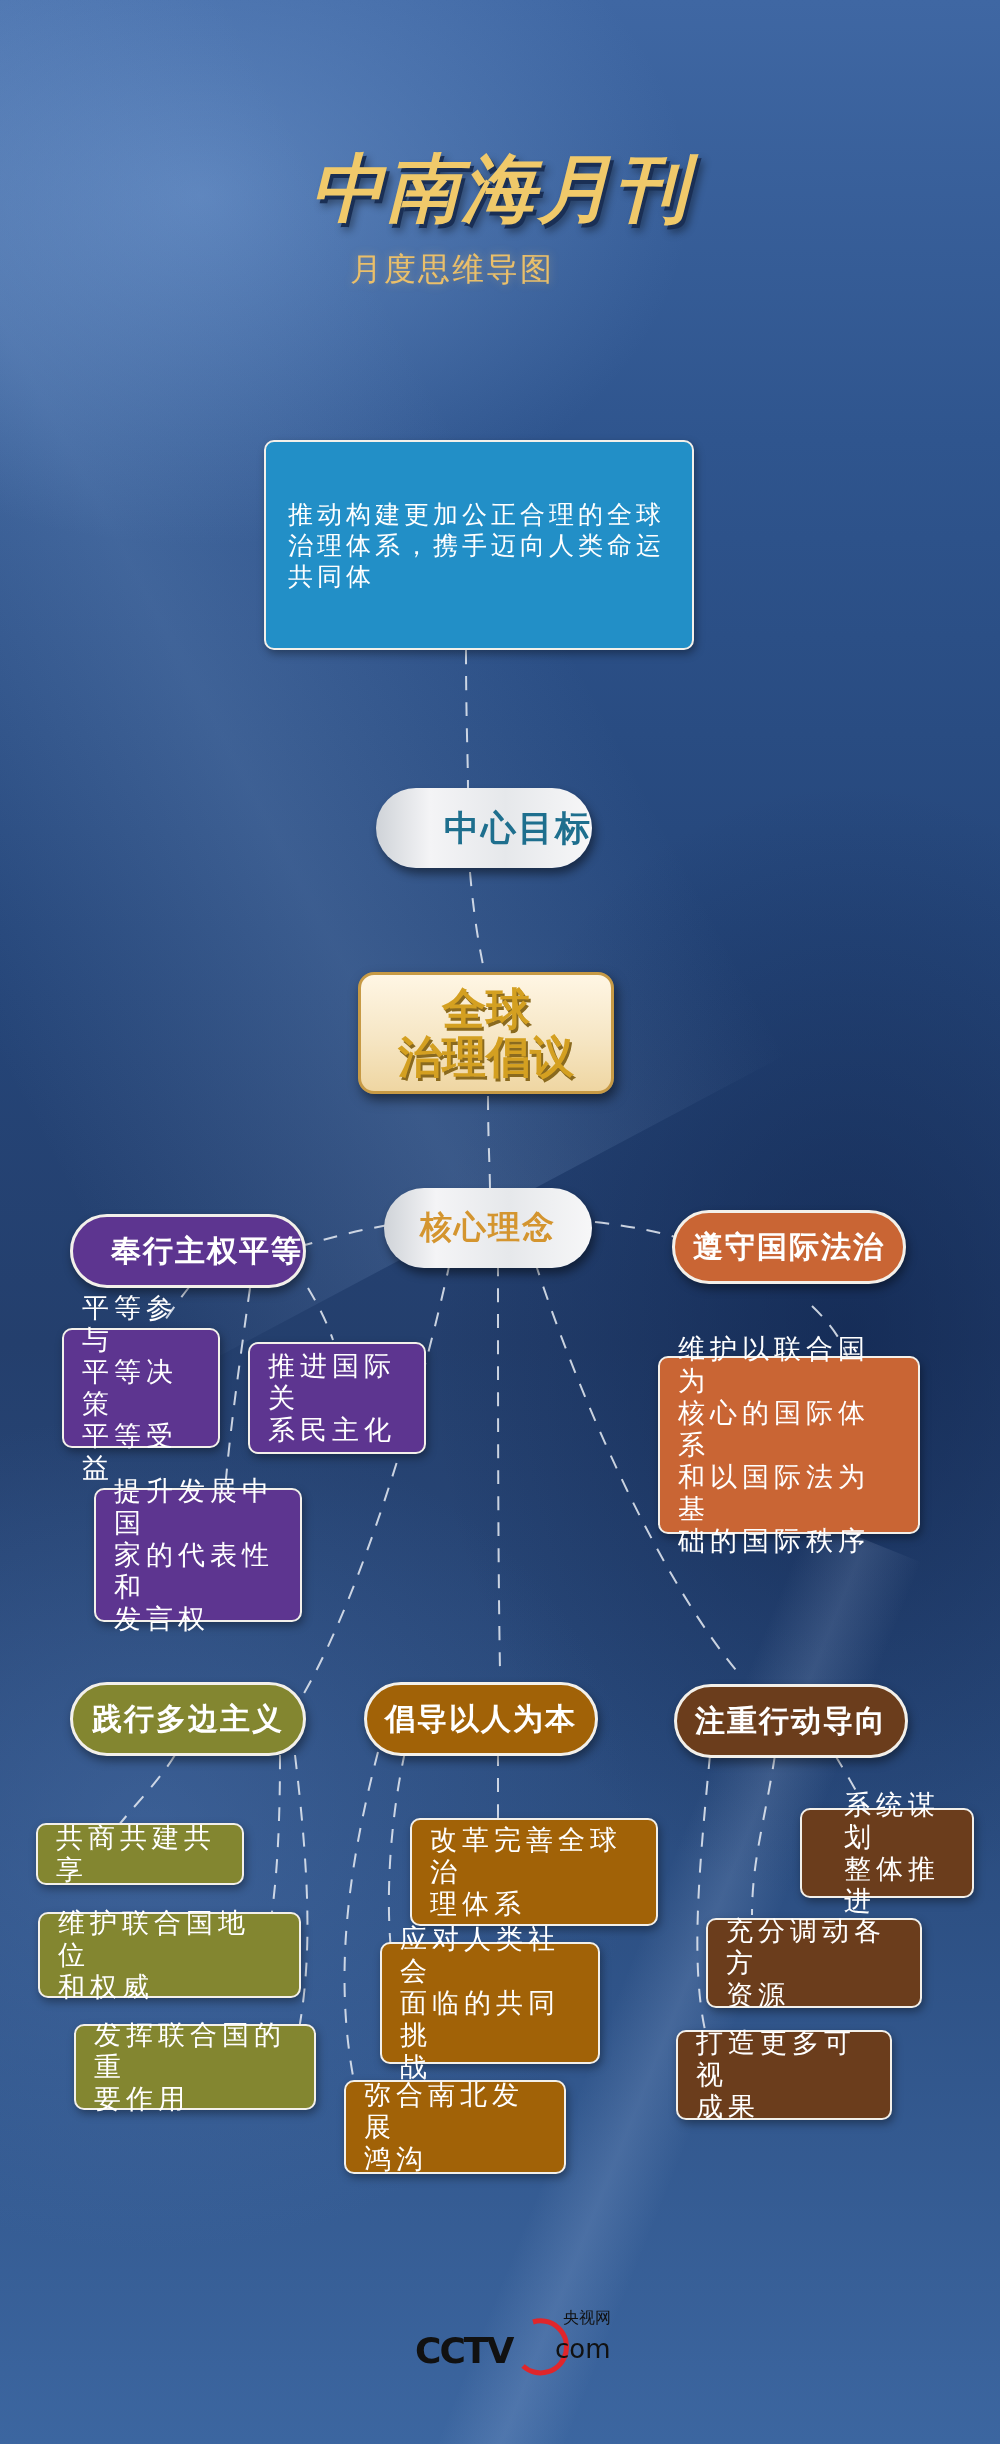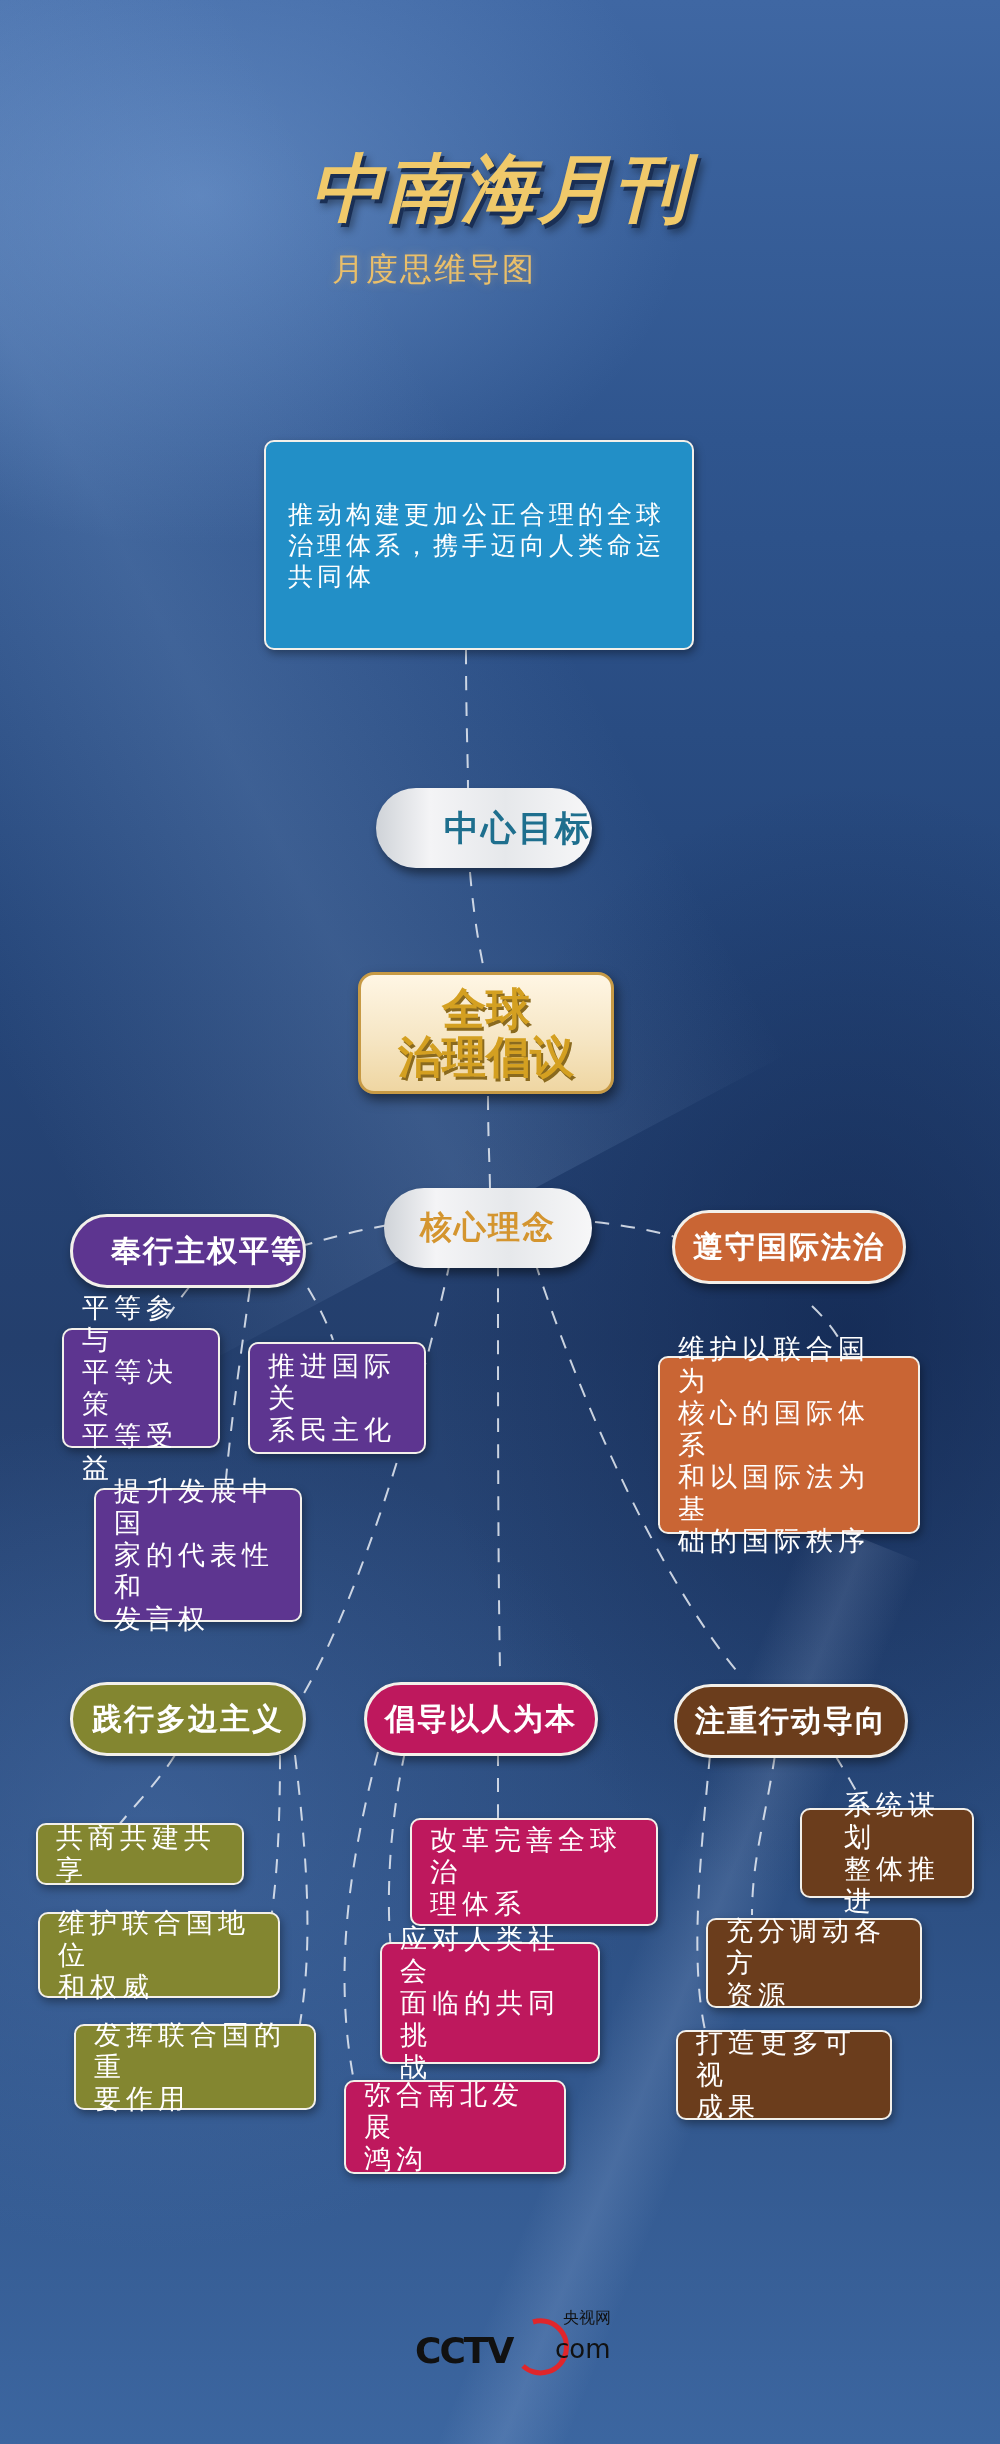--- a/index.html
+++ b/index.html
@@ -19,20 +19,21 @@
     position: absolute; left: 0; width: 1000px; top: 140px; text-align: center;
     font-size: 74px; font-weight: bold; font-style: italic; letter-spacing: 2px;
     color: #f0c96a;
     text-shadow: 3px 4px 0 #1a2f55, 5px 7px 8px rgba(0,0,0,0.45);
   }
   .subtitle {
     position: absolute; left: 0; width: 868px; top: 248px; text-align: center;
     font-family: "DejaVu Serif", "Liberation Serif", serif;
     font-size: 32px; color: #eabf6a; letter-spacing: 2px;
     text-shadow: 0 0 10px rgba(255,210,120,0.35);
+    padding-left: 18px;
   }
 
   .box {
     position: absolute; box-sizing: border-box; border: 2px solid #f3f0ea;
     border-radius: 10px; color: #fff; font-size: 27px; line-height: 32px;
     letter-spacing: 5px; box-shadow: 2px 4px 8px rgba(0,0,0,0.35);
     display: flex; align-items: center; padding: 0 18px;
   }
   .pill {
     position: absolute; box-sizing: border-box; border: 3px solid #f3f0ea;
@@ -41,21 +42,21 @@
     box-shadow: 2px 5px 10px rgba(0,0,0,0.4);
   }
   .silver {
     background: linear-gradient(90deg, #cfd3d8 0%, #f4f4f6 25%, #e6e8eb 60%, #f7f7f8 100%);
     border: none; box-shadow: 3px 6px 10px rgba(0,0,0,0.45);
   }
   .goal-box { background: #228fc7; font-size: 25px; line-height: 31px; letter-spacing: 4px; padding: 0 22px; }
   .purple { background: #5d3590; justify-content: flex-end; }
   .orange { background: #c96534; }
   .olive  { background: #838630; }
-  .amber  { background: #be185d; }
+  .amber  { background: #a16207; }
   .brown  { background: #6b3d1c; }
 
   .center-card {
     position: absolute; left: 358px; top: 972px; width: 256px; height: 122px;
     box-sizing: border-box; border-radius: 16px; border: 3px solid #c79a45;
     background: linear-gradient(180deg, #fff6e4 0%, #f6e6c4 55%, #efd6a2 100%);
     box-shadow: 3px 6px 12px rgba(0,0,0,0.5);
     display: flex; flex-direction: column; align-items: center; justify-content: center;
     font-size: 44px; font-weight: bold; color: #d4a021; line-height: 48px;
     text-shadow: 2px 3px 0 #8a6a1f;
@@ -160,21 +161,21 @@
     <div>础的国际秩序</div>
   </div>
 </div>
 
 <div class="pill olive" style="left:70px;top:1682px;width:236px;height:74px;">
   <span>践行多边主义</span>
 </div>
 <div class="box olive" style="left:36px;top:1823px;width:208px;height:62px;">
   <div>共商共建共享</div>
 </div>
-<div class="box olive" style="left:38px;top:1912px;width:242px;height:86px;">
+<div class="box olive" style="left:38px;top:1912px;width:263px;height:86px;">
   <div>
     <div>维护联合国地位</div>
     <div>和权威</div>
   </div>
 </div>
 <div class="box olive" style="left:74px;top:2024px;width:242px;height:86px;">
   <div>
     <div>发挥联合国的重</div>
     <div>要作用</div>
   </div>

